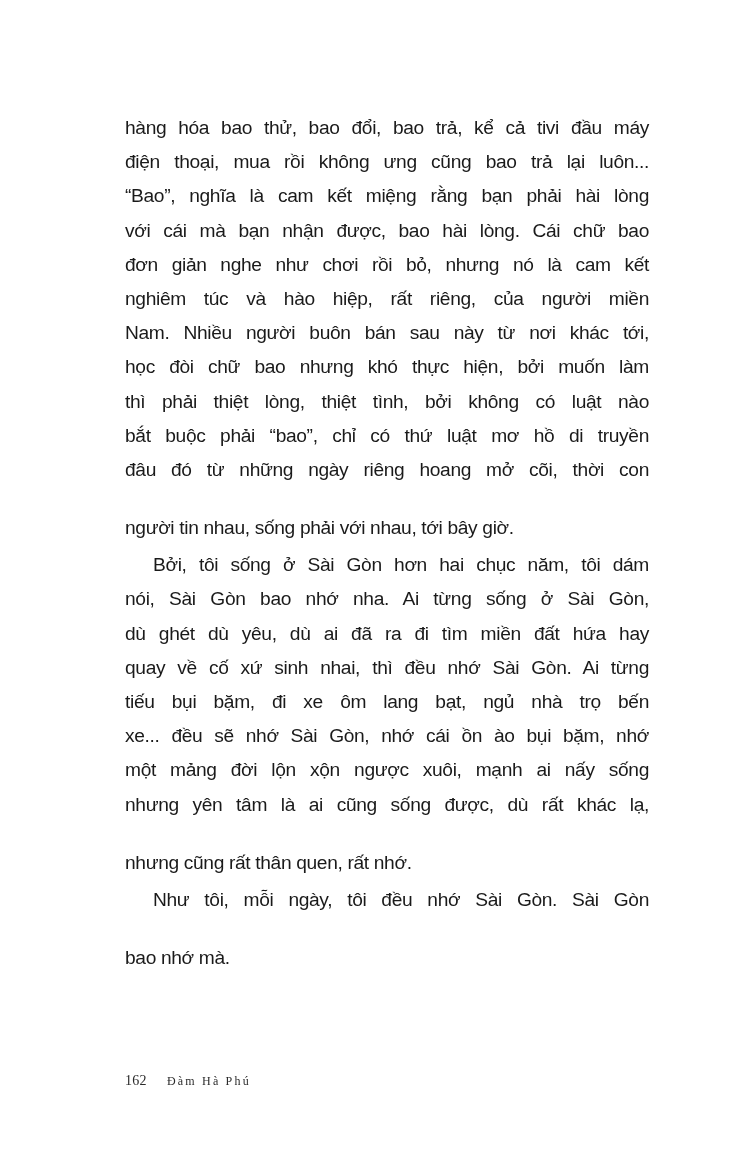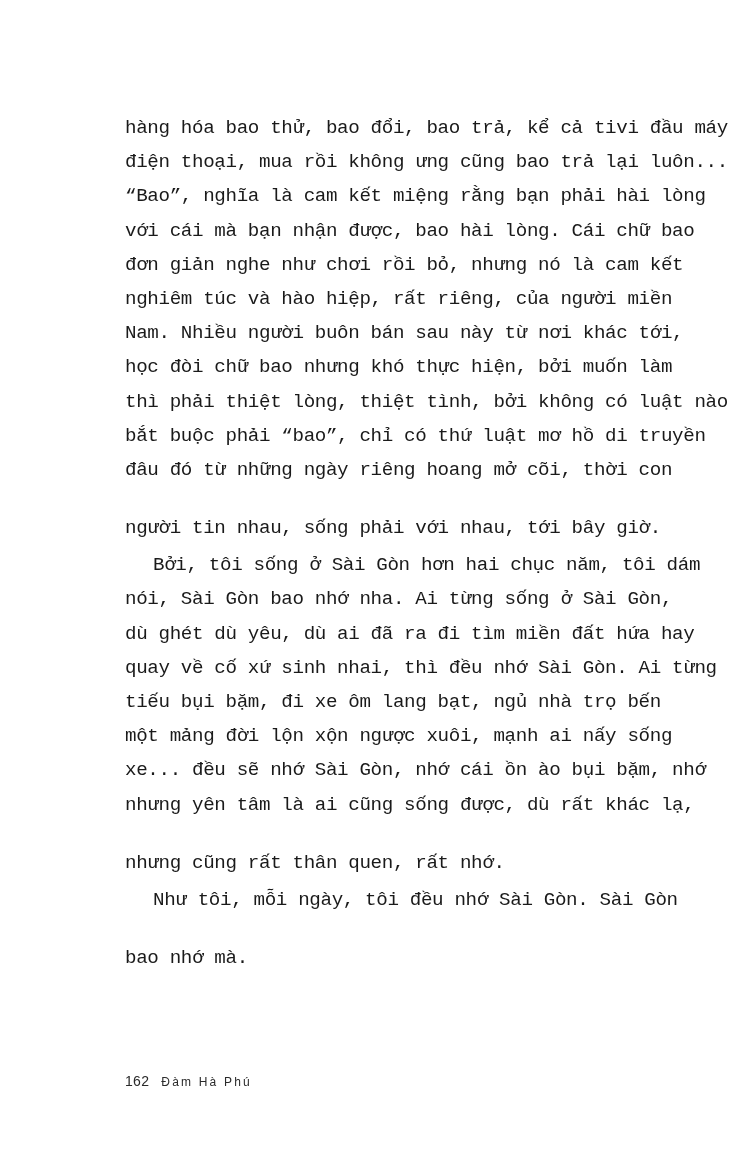--- a/index.html
+++ b/index.html
@@ -19,21 +19,21 @@
       left: 0; top: 0;
       width: 756px;
       height: 1171px;
       background: #ffffff;
     }
     .text-block {
       position: absolute;
       left: 125px;
       top: 111px;
       width: 524px;
-      font-family: Liberation Mono, monospace;
+      font-family: Liberation Sans, sans-serif;
       font-size: 19.2px;
       line-height: 34.2px;
       color: #1a1a1a;
       letter-spacing: -0.35px;
     }
     .para {
       margin: 0;
       text-align: justify;
       text-align-last: left;
     }
@@ -51,26 +51,26 @@
       text-align-last: left;
       margin-top: 24px;
     }
     .line.first-indent {
       padding-left: 28px;
     }
     .footer {
       position: absolute;
       left: 125px;
       top: 1073px;
-      font-family: Liberation Sans, sans-serif;
+      font-family: Liberation Serif, serif;
       color: #2a2a2a;
       font-size: 13px;
       display: flex;
       align-items: baseline;
-      gap: 12px;
+      gap: 20px;
     }
     .footer .page-number {
       font-size: 14px;
       letter-spacing: 0.3px;
     }
     .footer .running-head {
       font-size: 12px;
       letter-spacing: 2.2px;
     }
   </style>
@@ -94,22 +94,22 @@
       <span class="line">đâu đó từ những ngày riêng hoang mở cõi, thời con</span>
       <span class="line last">người tin nhau, sống phải với nhau, tới bây giờ.</span>
     </div>
 
     <div class="para">
       <span class="line first-indent">Bởi, tôi sống ở Sài Gòn hơn hai chục năm, tôi dám</span>
       <span class="line">nói, Sài Gòn bao nhớ nha. Ai từng sống ở Sài Gòn,</span>
       <span class="line">dù ghét dù yêu, dù ai đã ra đi tìm miền đất hứa hay</span>
       <span class="line">quay về cố xứ sinh nhai, thì đều nhớ Sài Gòn. Ai từng</span>
       <span class="line">tiếu bụi bặm, đi xe ôm lang bạt, ngủ nhà trọ bến</span>
+      <span class="line">xe... đều sẽ nhớ Sài Gòn, nhớ cái ồn ào bụi bặm, nhớ</span>
       <span class="line">một mảng đời lộn xộn ngược xuôi, mạnh ai nấy sống</span>
-      <span class="line">xe... đều sẽ nhớ Sài Gòn, nhớ cái ồn ào bụi bặm, nhớ</span>
       <span class="line">nhưng yên tâm là ai cũng sống được, dù rất khác lạ,</span>
       <span class="line last">nhưng cũng rất thân quen, rất nhớ.</span>
     </div>
 
     <div class="para">
       <span class="line first-indent">Như tôi, mỗi ngày, tôi đều nhớ Sài Gòn. Sài Gòn</span>
       <span class="line last">bao nhớ mà.</span>
     </div>
 
   </div>

